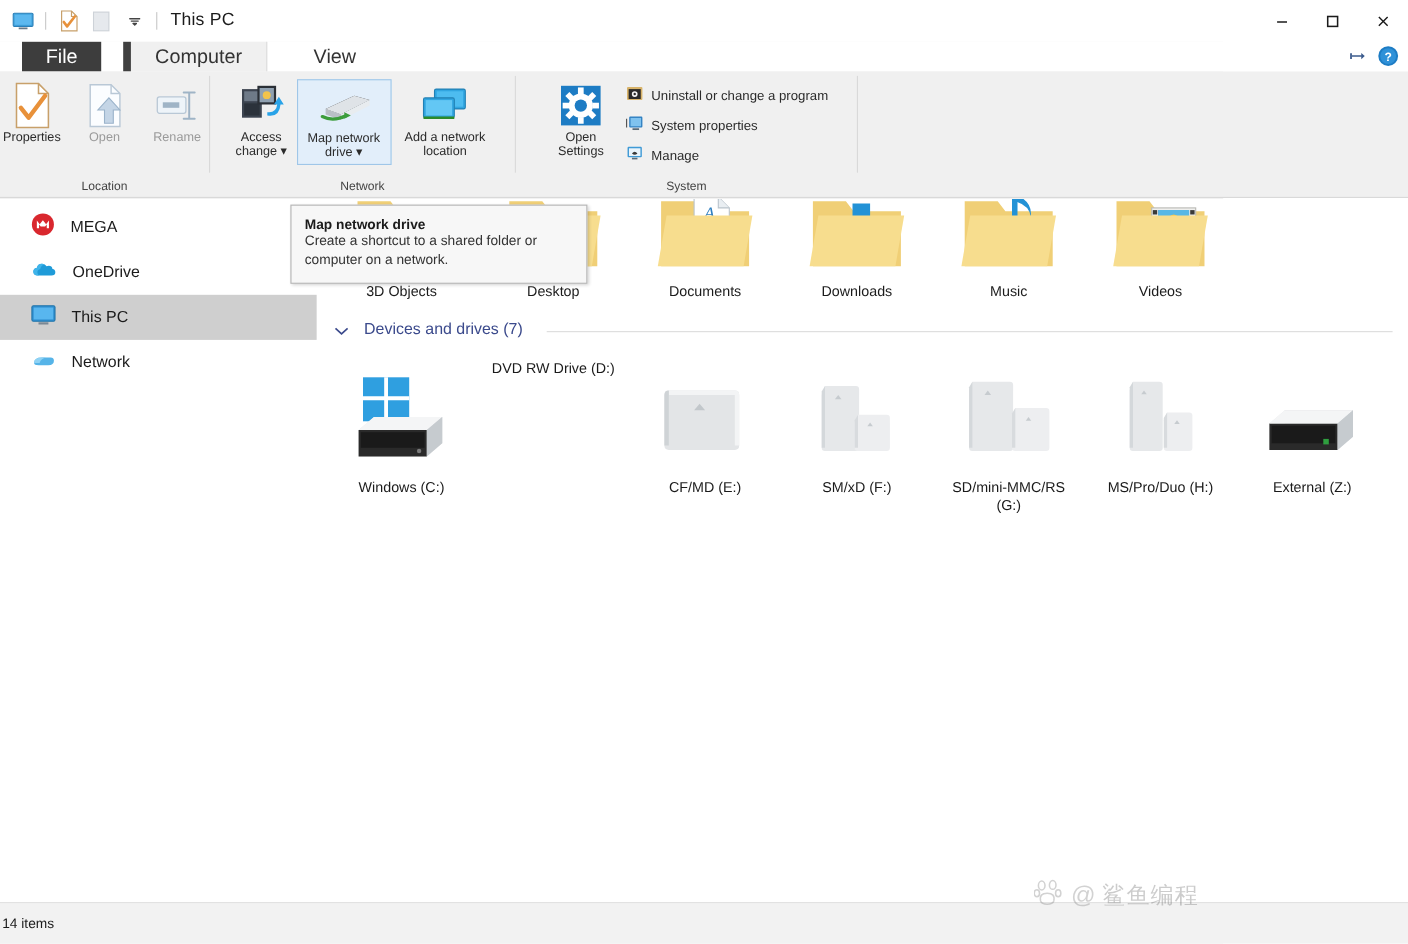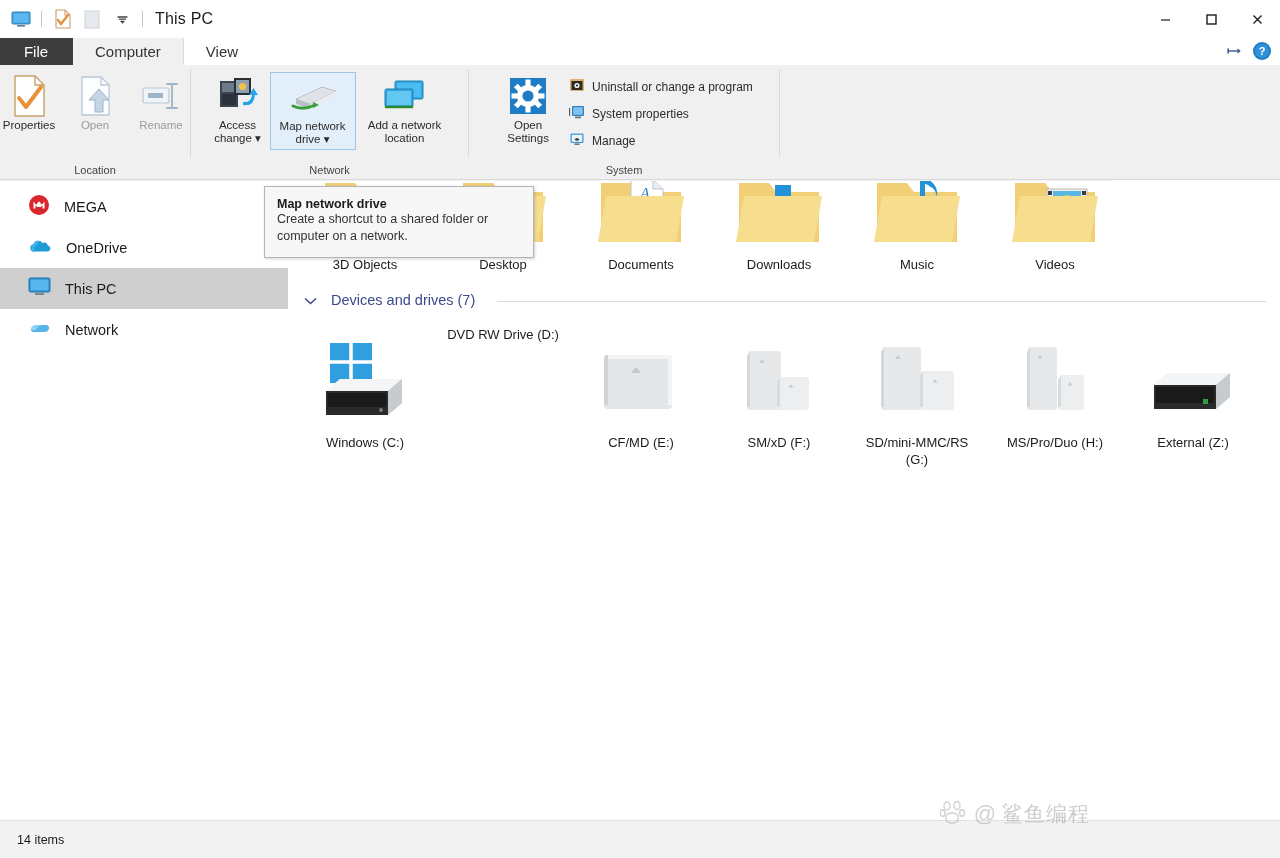--- a/index.html
+++ b/index.html
@@ -32,24 +32,24 @@
     font-size: 13px; color: #1b1b1b;
   }
 
   
   .tabstrip {
     position: absolute; left: 0; top: 38px; width: 1280px; height: 27px;
     background: #ffffff; display: flex; align-items: flex-end;
   }
   .tab {
     height: 27px; display: flex; align-items: center; justify-content: center;
-    font-size: 15px; color: #333; padding: 0 22px; white-space: nowrap;
+    font-size: 18px; color: #333; padding: 0 22px; white-space: nowrap; margin-left: 20px;
   }
   .tab.file { background: #3d3d3d; color: #ffffff; width: 72px; padding: 0; }
-  .tab.active { background: #f0f0f0; border-left: 1px solid #404040; border-right: 1px solid #dcdcdc; }
+  .tab.active { background: #f0f0f0; border-left: 7px solid #404040; border-right: 1px solid #dcdcdc; }
   .tabstrip-right { position: absolute; right: 8px; top: 3px; display: flex; align-items: center; gap: 10px; }
 
   
   .ribbon {
     position: absolute; left: 0; top: 65px; width: 1280px; height: 115px;
     background: #f0f0f0; border-bottom: 1px solid #d9d9d9;
     display: flex; align-items: stretch;
   }
   .rgroup { position: relative; display: flex; flex-direction: column; align-items: center; }
   .rgroup-body { display: flex; align-items: flex-start; flex: 1; padding-top: 7px; }
@@ -112,21 +112,21 @@
     box-shadow: 1px 1px 3px rgba(0,0,0,.18);
   }
   .tooltip .t1 { font-size: 12.5px; color: #1b1b1b; font-weight: bold; }
   .tooltip .t2 { font-size: 12.5px; color: #333; line-height: 17px; }
 
   
   .statusbar {
     position: absolute; left: 0; bottom: 0; width: 1280px; height: 38px;
     background: #f2f2f2; border-top: 1px solid #e2e2e2; display: flex; align-items: center;
   }
-  .statusbar .items { font-size: 12.5px; color: #1b1b1b; padding-left: 17px; }
+  .statusbar .items { font-size: 12.5px; color: #1b1b1b; padding-left: 2px; }
 
   .watermark {
     position: absolute; right: 22px; bottom: 30px; display: flex; align-items: center;
     gap: 6px; opacity: .38;
   }
   .watermark .cn { font-size: 21px; color: #7a7a7a; letter-spacing: 1px; }
 </style>
 </head>
 <body>
 

